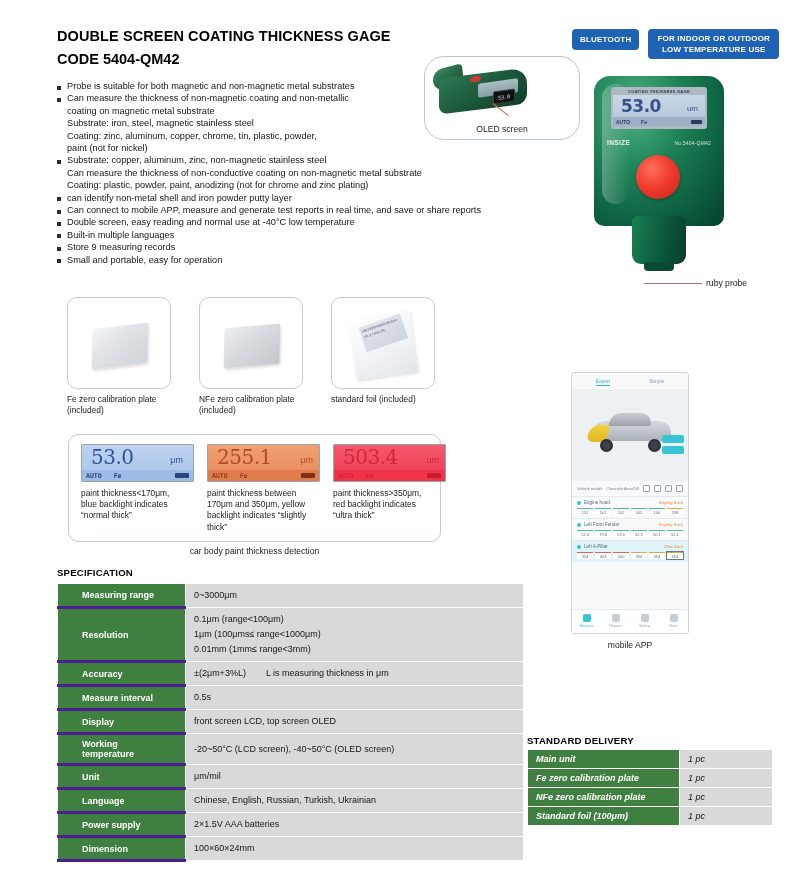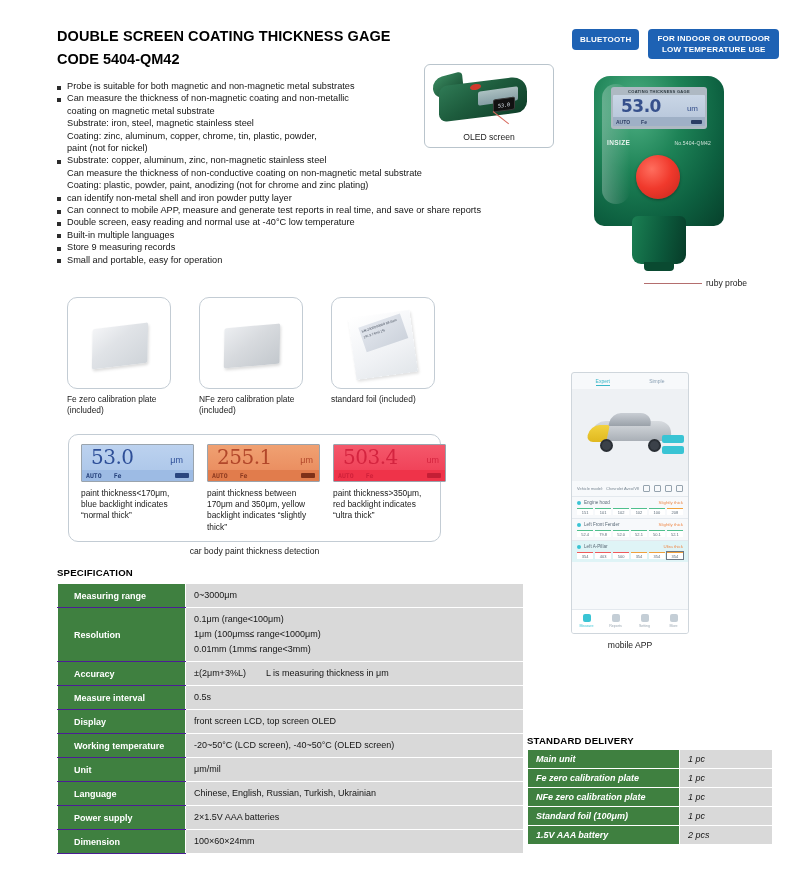--- a/index.html
+++ b/index.html
@@ -38,22 +38,22 @@
   .feat-row { display: flex; align-items: flex-start; margin-bottom: 0px; }
   .bullet {
     width: 4px; height: 4px; background: #2b2b2b; flex: 0 0 4px;
     margin: 5.5px 6px 0 0;
   }
   .feat-lines { font-size: 9.2px; line-height: 12.4px; color: #151515; }
   .feat-lines div { white-space: nowrap; }
 
   
   .oled-box {
-    position: absolute; left: 424px; top: 64px; width: 130px; height: 84px;
-    border: 1px solid #b9c4cc; border-radius: 6px; background: #fff;
+    position: absolute; left: 424px; top: 56px; width: 156px; height: 84px;
+    border: 1px solid #b9c4cc; border-radius: 20px; background: #fff;
     overflow: hidden;
   }
   .oled-device {
     position: absolute; left: 8px; top: 6px; width: 97px; height: 50px;
   }
   .oled-body {
     position: absolute; left: 6px; top: 10px; width: 88px; height: 36px;
     background: linear-gradient(150deg,#2f7a55 0%, #1d5c3d 45%, #0f3d28 100%);
     border-radius: 8px 16px 10px 8px;
     transform: skewY(-7deg);
@@ -304,21 +304,21 @@
   
   .sec-title { font-size: 9.6px; font-weight: bold; color: #000; letter-spacing: .2px; }
   #spec-title { position: absolute; left: 57px; top: 567px; }
   .spec-table {
     position: absolute; left: 57px; top: 583px; width: 467px;
     border-collapse: collapse; table-layout: fixed;
   }
   .spec-table td { border: 1px solid #ffffff; font-size: 9px; vertical-align: middle; }
   .spec-table td.k {
     background: #3f8040; color: #fff; font-weight: bold;
-    padding: 4px 16px; width: 128px; border-bottom: 1px solid #4c1d95;
+    padding: 4px 24px; width: 128px; border-bottom: 3px solid #4c1d95;
   }
   .spec-table td.v {
     background: #d9d9d9; color: #151515; padding: 4px 8px;
   }
   .spec-table td.v div { line-height: 15px; }
   .spec-table td.v .gap { display: inline-block; width: 20px; }
 
   #delivery-title { position: absolute; left: 527px; top: 735px; }
   .del-table {
     position: absolute; left: 527px; top: 749px; width: 246px;
@@ -719,18 +719,14 @@
         <td class="v">1 pc</td>
       </tr>
       <tr>
         <td class="k">NFe zero calibration plate</td>
         <td class="v">1 pc</td>
       </tr>
       <tr>
         <td class="k">Standard foil (100μm)</td>
         <td class="v">1 pc</td>
       </tr>
-      <tr>
-        <td class="k">1.5V AAA battery</td>
-        <td class="v">2 pcs</td>
-      </tr>
     </tbody>
 </table>
 
 </body></html>

